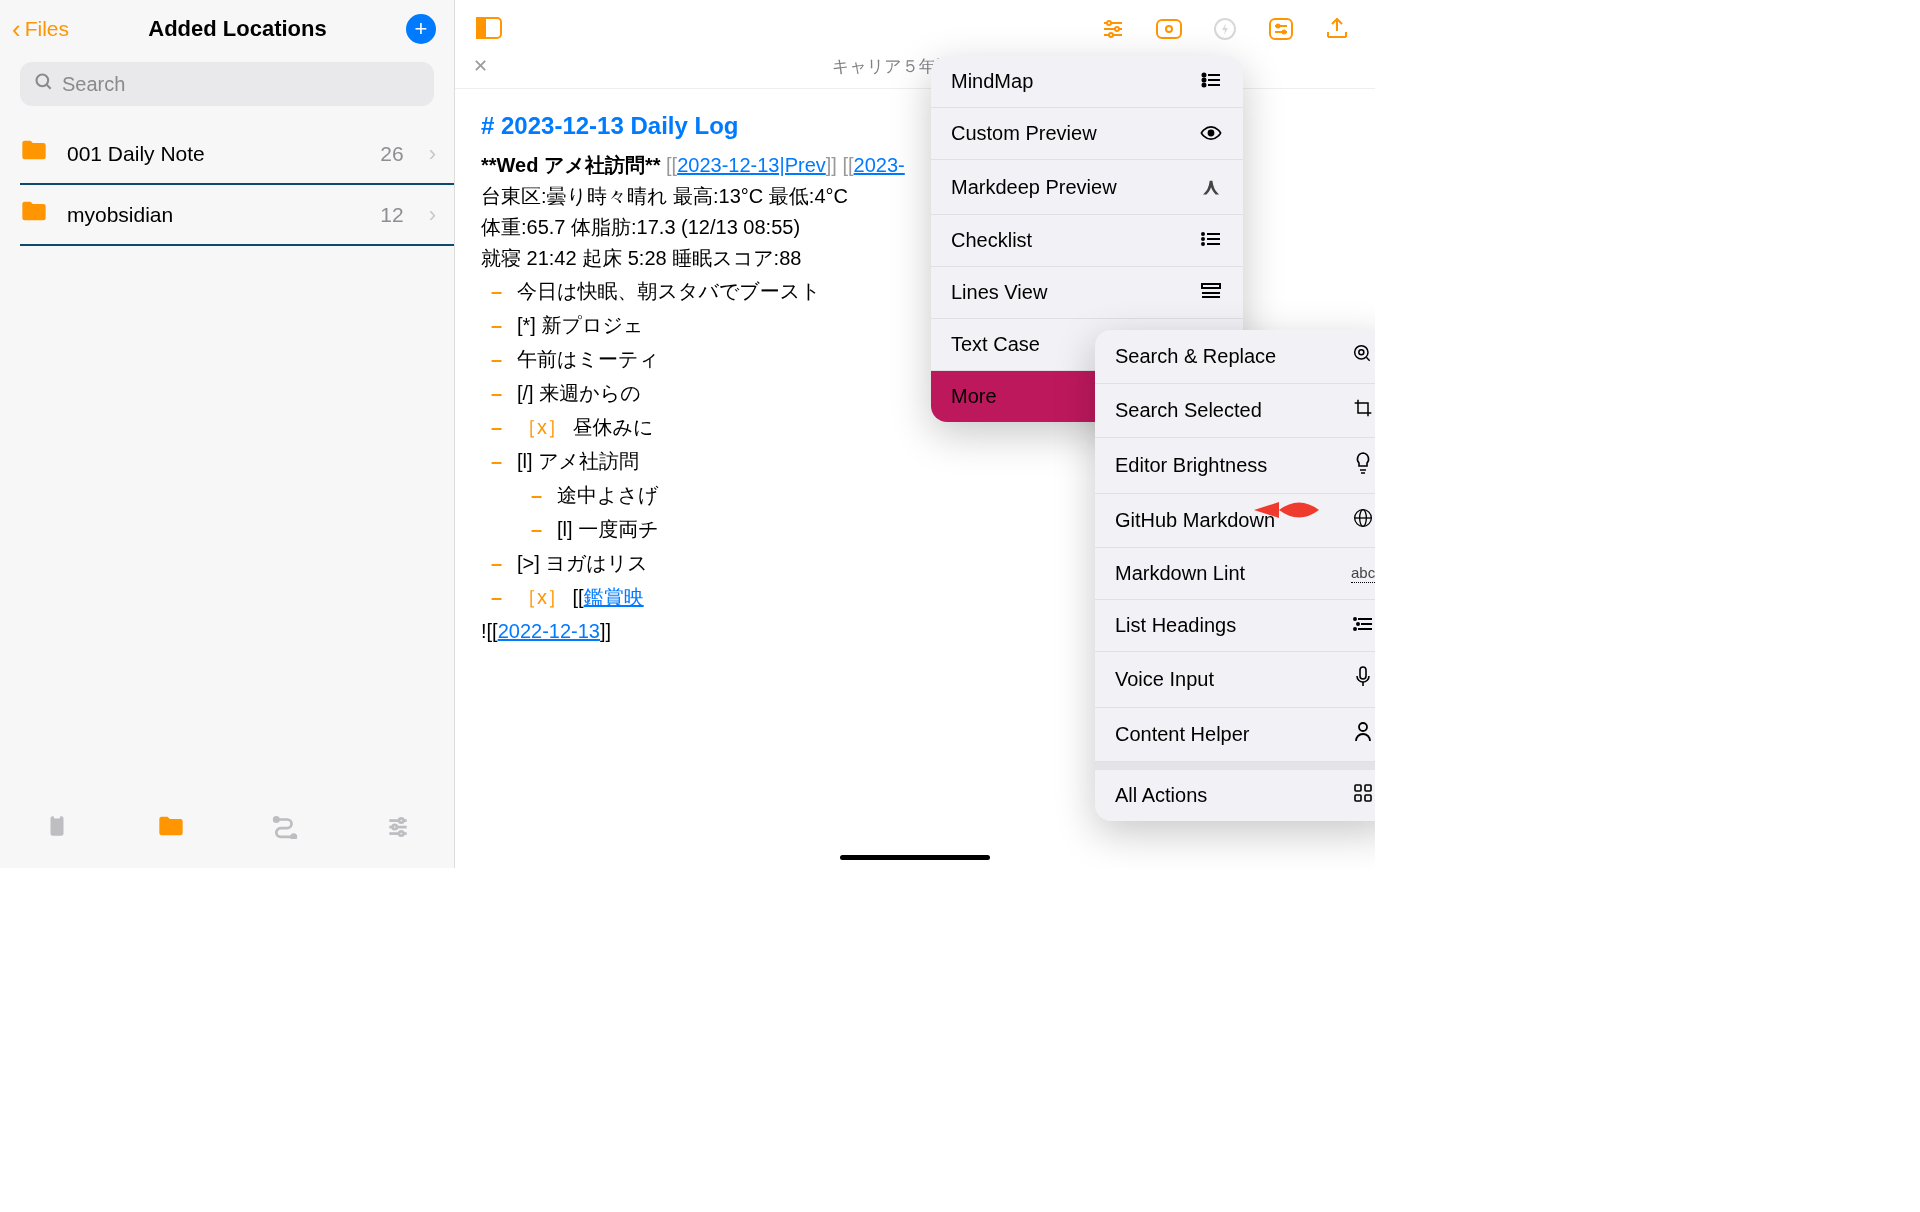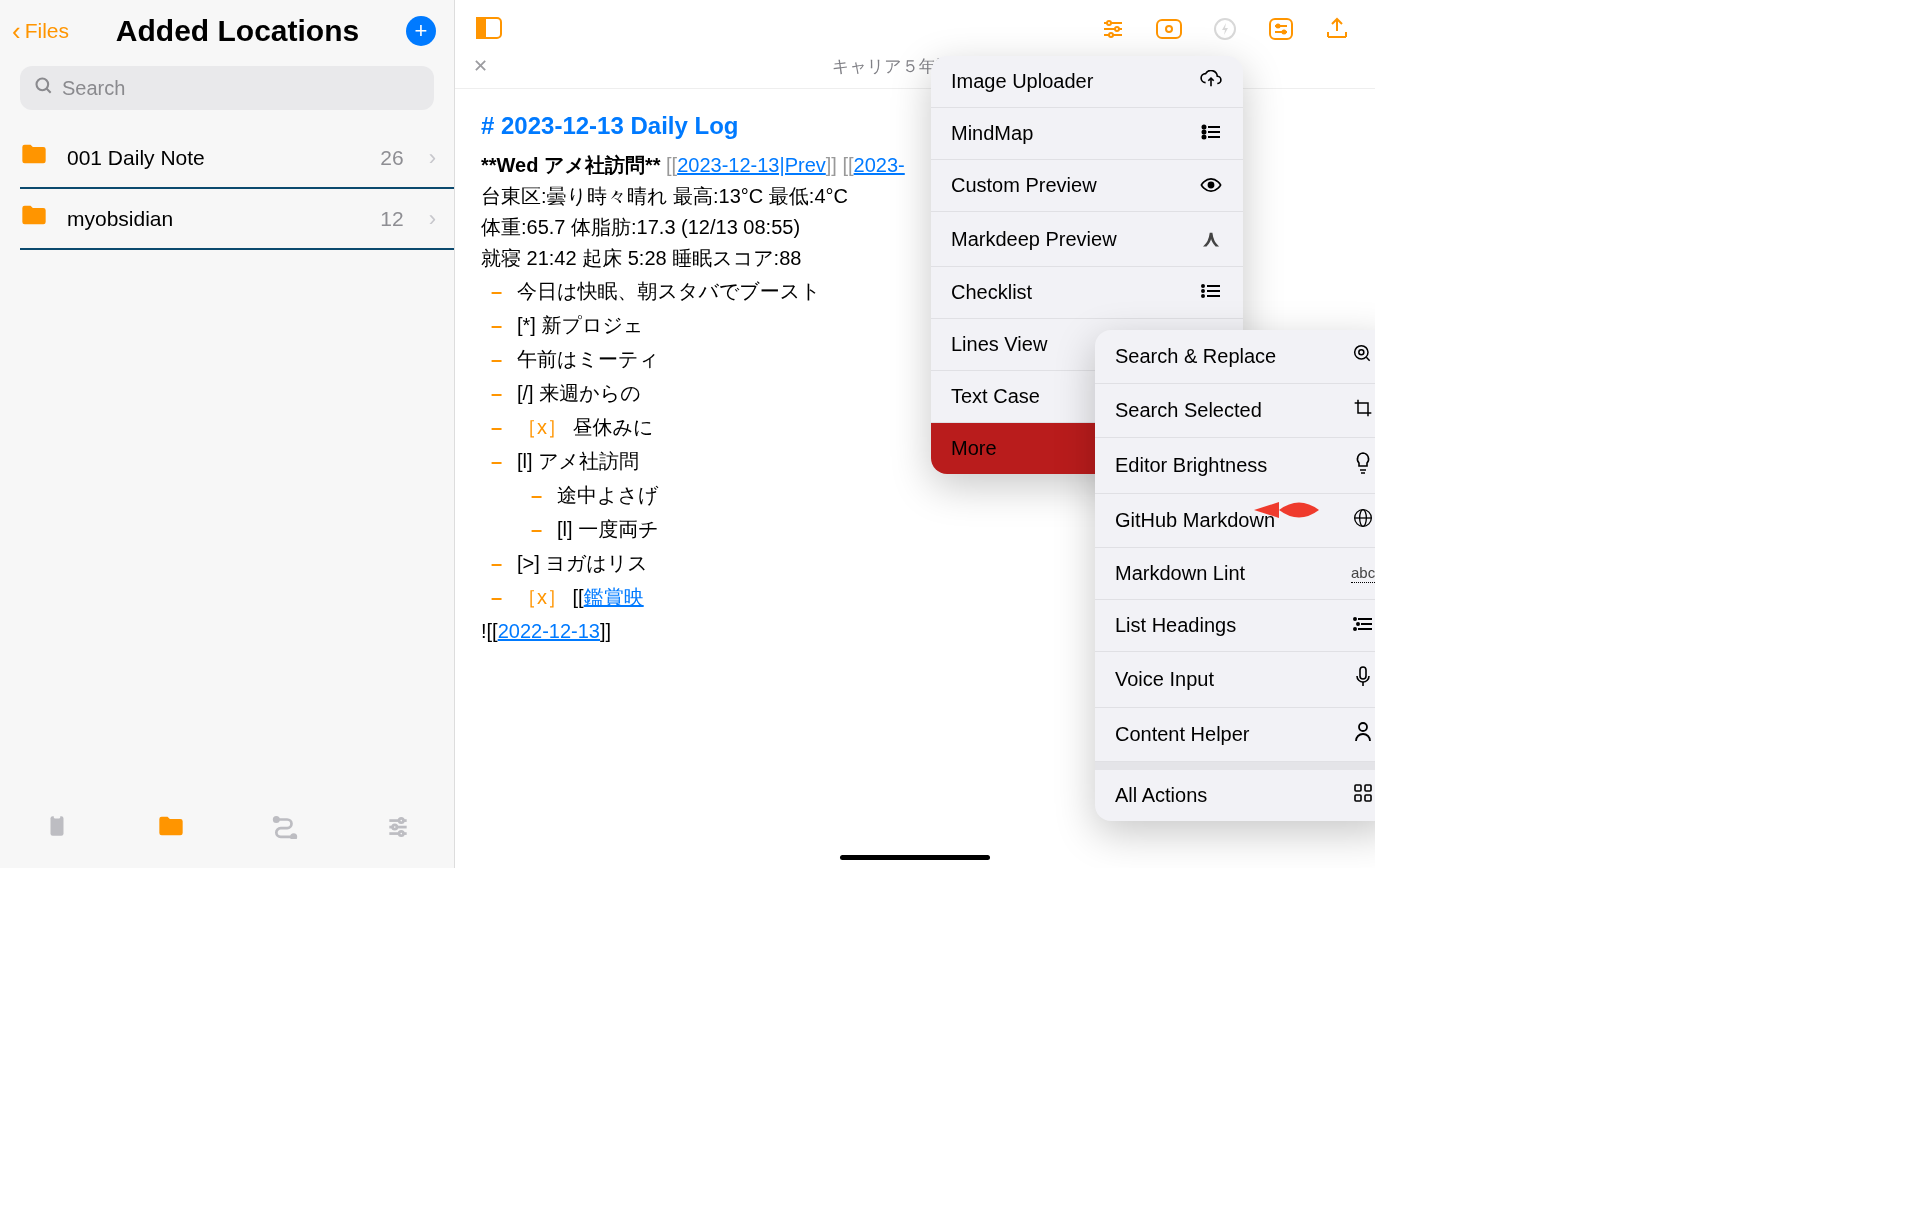--- a/index.html
+++ b/index.html
@@ -35,21 +35,21 @@
   color: #ff9500;
   font-size: 21px;
   gap: 4px;
 }
 .back-chevron {
   font-size: 26px;
   font-weight: 500;
   line-height: 1;
 }
 .sidebar-title {
-  font-size: 30px;
+  font-size: 22px;
   font-weight: 700;
   color: #000;
 }
 .add-btn {
   width: 30px;
   height: 30px;
   background: #007aff;
   border-radius: 50%;
   display: flex;
   align-items: center;
@@ -208,21 +208,21 @@
   justify-content: space-between;
   padding: 14px 20px;
   font-size: 20px;
   color: #000;
   border-bottom: 1px solid rgba(0,0,0,0.07);
 }
 .menu-item:last-child { border-bottom: none; }
 .menu-item .mi-icon { color: #444; font-size: 20px; width: 24px; text-align: center; }
 .menu-item .mi-chev { color: #b8b8be; margin-left: 6px; }
 .menu-item.sep { border-top: 8px solid #e4e4e8; }
-.menu-item.highlight { background: #b91c1c; }
+.menu-item.highlight { background: #be185d; }
 .menu1 { top: 56px; right: 132px; width: 312px; }
 .menu2 { top: 330px; left: 640px; width: 300px; }
 
 
 .arrow {
   position: absolute;
   width: 70px;
   height: 40px;
 }
 .arrow svg { width: 100%; height: 100%; }
@@ -408,28 +408,20 @@
         <div class="li"><span>[&gt;] </span><span>ヨガはリス</span></div>
         <div class="li"><span class="task-x">［x］  </span><span class="dim-br">[[</span><a class="link">鑑賞映</a></div>
       </div>
 
       <div class="footer-link">
         <span>![[</span><a class="link">2022-12-13</a><span>]]</span>
       </div>
     </div>
 
     <div class="menu menu1">
-      <div class="menu-item">
-          <span>Image Uploader</span>
-          <span class="mi-icon"><svg width="22" height="18" viewBox="0 0 24 20" fill="none" stroke="#000" stroke-width="1.8">
-              <path d="M6 14a5 5 0 010-10 7 7 0 0113 3 4 4 0 010 8"></path>
-              <line x1="12" y1="18" x2="12" y2="9"></line>
-              <polyline points="9,12 12,9 15,12"></polyline>
-            </svg></span>
-        </div>
       <div class="menu-item">
           <span>MindMap</span>
           <span class="mi-icon"><svg width="20" height="16" viewBox="0 0 20 16" fill="none" stroke="#000" stroke-width="2">
               <circle cx="3" cy="3" r="1.5" fill="#000"></circle>
               <line x1="7" y1="3" x2="19" y2="3"></line>
               <circle cx="3" cy="8" r="1.5" fill="#000"></circle>
               <line x1="7" y1="8" x2="19" y2="8"></line>
               <circle cx="3" cy="13" r="1.5" fill="#000"></circle>
               <line x1="7" y1="13" x2="19" y2="13"></line>
             </svg></span>

